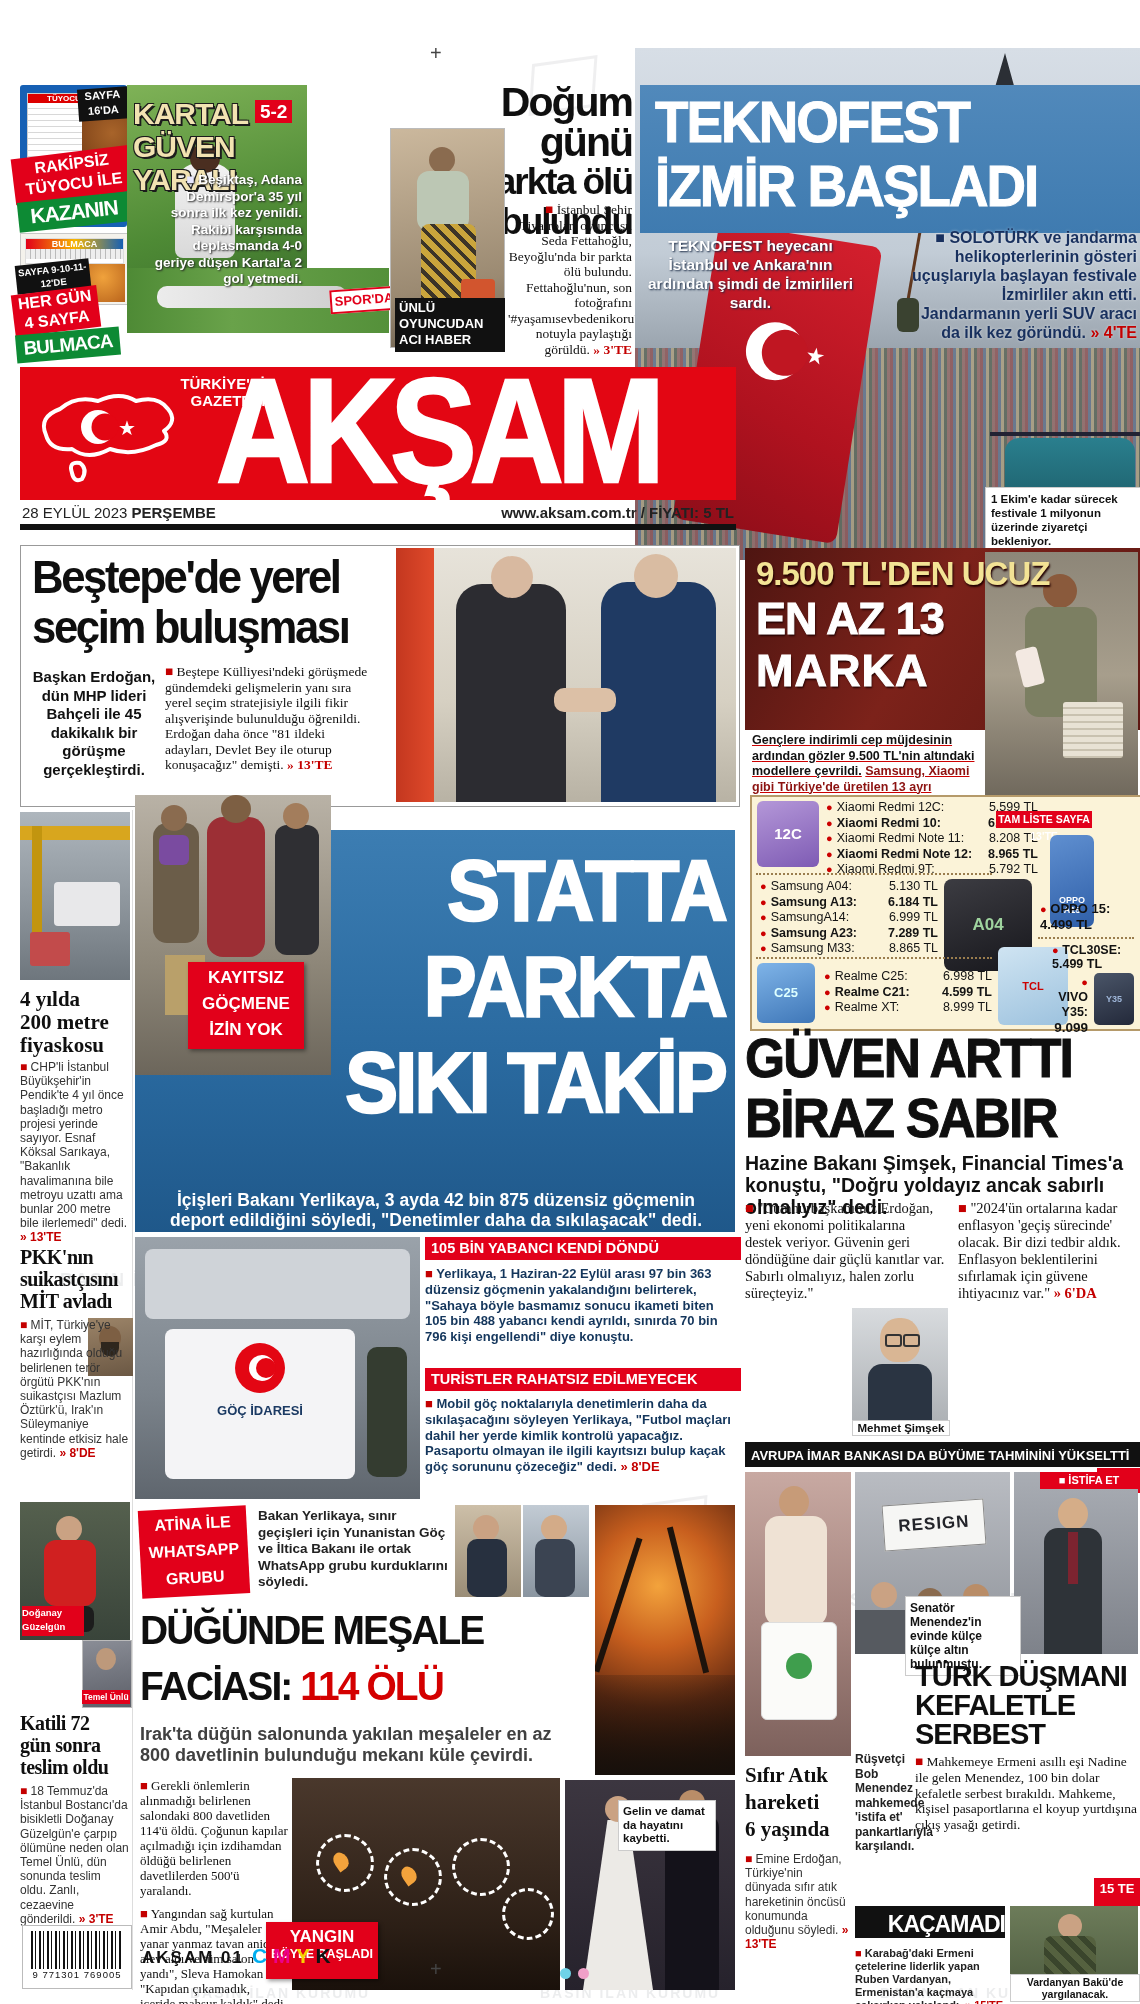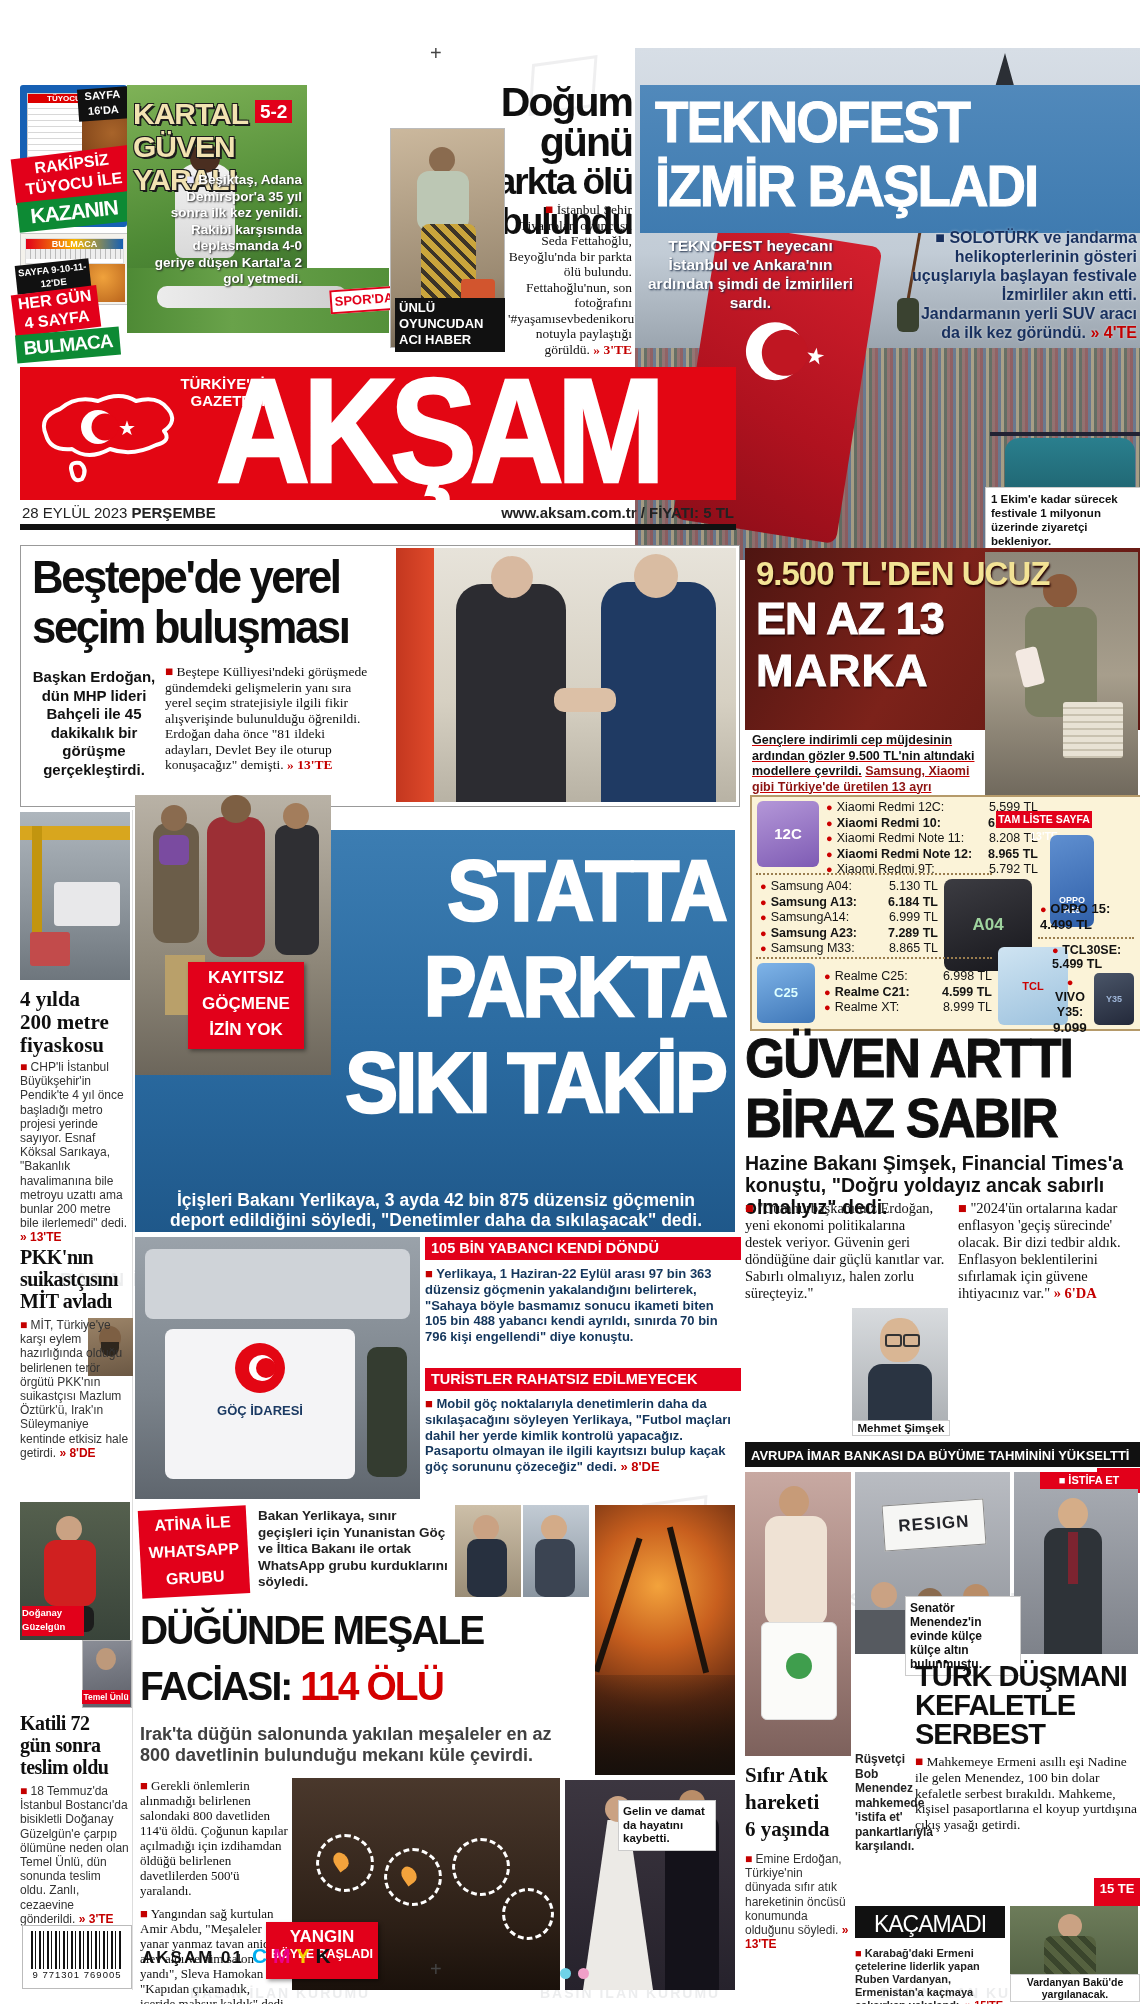--- a/index.html
+++ b/index.html
@@ -281,21 +281,21 @@
           <span class="n">Realme XT:</span>
           <span>8.999 TL</span>
         </div>
     </div>
     <div class="abs" style="left:246px;top:150px;width:70px;height:78px;background:linear-gradient(160deg,#cfe4f2,#9dc2de);border-radius:6px;color:#c00;font-weight:900;font-size:11px;text-align:center;line-height:78px">TCL</div>
     <div class="abs" style="left:300px;top:146px;font-weight:700;font-size:12.5px">
       <span class="dot" style="color:#cc0000;font-size:11px">●</span>
       <span>TCL30SE:</span>
       <span class="bb">5.499 TL</span>
     </div>
-    <div class="abs" style="left:300px;top:178px;font-weight:700;font-size:12.5px;line-height:15px;text-align:center;width:36px">
+    <div class="abs" style="left:300px;top:178px;font-weight:700;font-size:12.5px;line-height:15px;text-align:right;width:36px">
       <span class="dot" style="color:#cc0000;font-size:11px">●</span>
       <span>VIVO</span><br>
       <span>Y35:</span><br>
       <span class="bb" style="font-size:13.5px">9.099</span>
     </div>
     <div class="abs" style="left:342px;top:176px;width:40px;height:52px;background:linear-gradient(160deg,#4a5568,#23293a);border-radius:5px;color:#9fb6d8;font-weight:900;font-size:9px;text-align:center;line-height:52px">Y35</div>
   </div>
 
   <div class="abs" style="left:132px;top:810px;width:1px;height:1180px;background:#ddd"></div>
 
@@ -523,21 +523,21 @@
     <div>Sıfır Atık</div>
     <div>hareketi</div>
     <div>6 yaşında</div>
   </div>
   <div class="abs" style="left:745px;top:1852px;width:104px;font-size:12px;line-height:14.2px;color:#333">
     <span class="bullet">■</span>
     <span>Emine Erdoğan, Türkiye'nin dünyada sıfır atık hareketinin öncüsü konumunda olduğunu söyledi.</span>
     <span class="wref">» 13'TE</span>
   </div>
 
-  <div class="abs blackbg" style="left:855px;top:1906px;width:150px;height:32px;font-weight:400;font-size:23px;text-align:center;line-height:36px;letter-spacing:-1px">KAÇAMADI</div>
+  <div class="abs blackbg" style="left:855px;top:1906px;width:150px;height:32px;font-weight:700;font-size:23px;text-align:right;line-height:36px;letter-spacing:-1px">KAÇAMADI</div>
   <div class="abs" style="left:855px;top:1947px;width:150px;font-weight:700;font-size:11px;line-height:13px;color:#222">
     <span class="bullet">■</span>
     <span>Karabağ'daki Ermeni çetelerine liderlik yapan Ruben Vardanyan, Ermenistan'a kaçmaya çalışırken yakalandı.</span>
     <span class="wref">» 15'TE</span>
   </div>
   <div class="photo" style="left:1010px;top:1906px;width:128px;height:92px;background:linear-gradient(180deg,#6d7c5a 0%,#4c5a3e 100%)">
     <div class="abs" style="left:48px;top:8px;width:24px;height:24px;background:#caa283;border-radius:50%"></div>
     <div class="abs" style="left:34px;top:30px;width:52px;height:44px;background:repeating-linear-gradient(45deg,#55613f 0 6px,#3a452c 6px 12px);border-radius:8px"></div>
   </div>
   <div class="abs cap" style="left:1010px;top:1974px;width:128px;font-size:10.5px;line-height:12px;text-align:center;border:1px solid #ccc;padding:1px 0">Vardanyan Bakü'de yargılanacak.</div>

